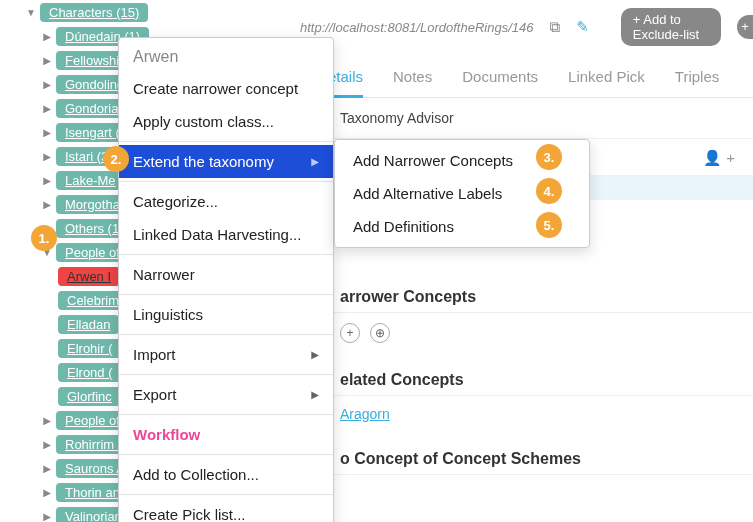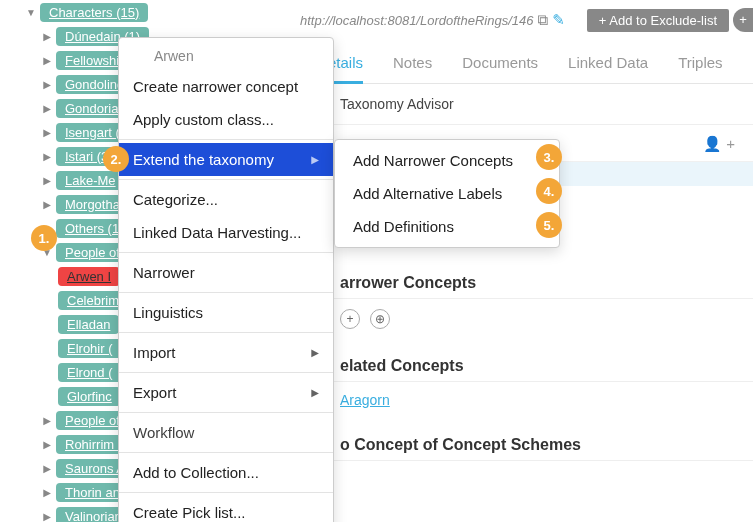--- a/index.html
+++ b/index.html
@@ -61,45 +61,44 @@
     background: #fff;
     border: 1px solid #ccc;
     border-radius: 4px;
     box-shadow: 0 4px 14px rgba(0,0,0,0.15);
     z-index: 50;
     padding: 4px 0;
   }
   .menu-title {
     padding: 6px 14px;
     color: #888;
-    font-size: 14px;
-    margin-left: 21px;
+    font-size: 16px;
   }
   .menu-item {
     padding: 8px 14px;
     font-size: 15px;
     color: #222;
     position: relative;
     display: flex;
     align-items: center;
     justify-content: space-between;
   }
   .menu-item.hover {
     background: #1d4ed8;
     color: #fff;
   }
-  .menu-item.disabled { color: #404040; }
+  .menu-item.disabled { color: #ec4899; font-weight: bold; }
   .menu-sep { height: 1px; background: #e3e3e3; margin: 3px 0; }
   .sub-caret { font-size: 10px; color: inherit; opacity: 0.7; }
 
   .submenu {
     position: absolute;
     left: 334px;
     top: 139px;
-    width: 226px;
+    width: 256px;
     background: #fff;
     border: 1px solid #ccc;
     border-radius: 4px;
     box-shadow: 0 4px 14px rgba(0,0,0,0.15);
     z-index: 60;
     padding: 4px 0;
   }
   .submenu .menu-item { padding: 8px 18px; }
 
   .num-badge {
@@ -120,37 +119,37 @@
   .main {
     position: absolute;
     left: 300px;
     top: 0;
     right: 0;
   }
   .urlrow {
     display: flex;
     align-items: center;
     padding: 8px 0 4px 0;
-    gap: 4px;
+    gap: 16px;
   }
   .url {
     color: #888;
     font-style: italic;
     font-size: 13px;
   }
   .icon-btn {
     color: #888;
     font-size: 15px;
     cursor: pointer;
   }
   .icon-btn.blue { color: #39aee0; }
   .btn-pill {
     background: #888;
     color: #fff;
-    border-radius: 2px;
+    border-radius: 10px;
     padding: 4px 12px;
     font-size: 13px;
   }
   .btn-pill.plus {
     width: 20px;
     height: 24px;
     padding: 4px 4px;
     border-radius: 14px 0 0 14px;
     text-align: center;
   }
@@ -387,21 +386,21 @@
     <span class="icon-btn blue">✎</span>
     <span style="flex:1"></span>
     <span class="btn-pill">+ Add to Exclude-list</span>
     <span class="btn-pill plus">+</span>
   </div>
 
   <div class="tabs">
     <div class="tab active">etails</div>
     <div class="tab">Notes</div>
     <div class="tab">Documents</div>
-    <div class="tab">Linked Data</div>
+    <div class="tab">Linked Pick</div>
     <div class="tab">Triples</div>
   </div>
 
   <div class="advisor">Taxonomy Advisor</div>
 
   <div class="userrow">
     <span style="font-size:15px;">👤 +</span>
   </div>
   <div class="bluerow"></div>
   <div style="height:70px"></div>

